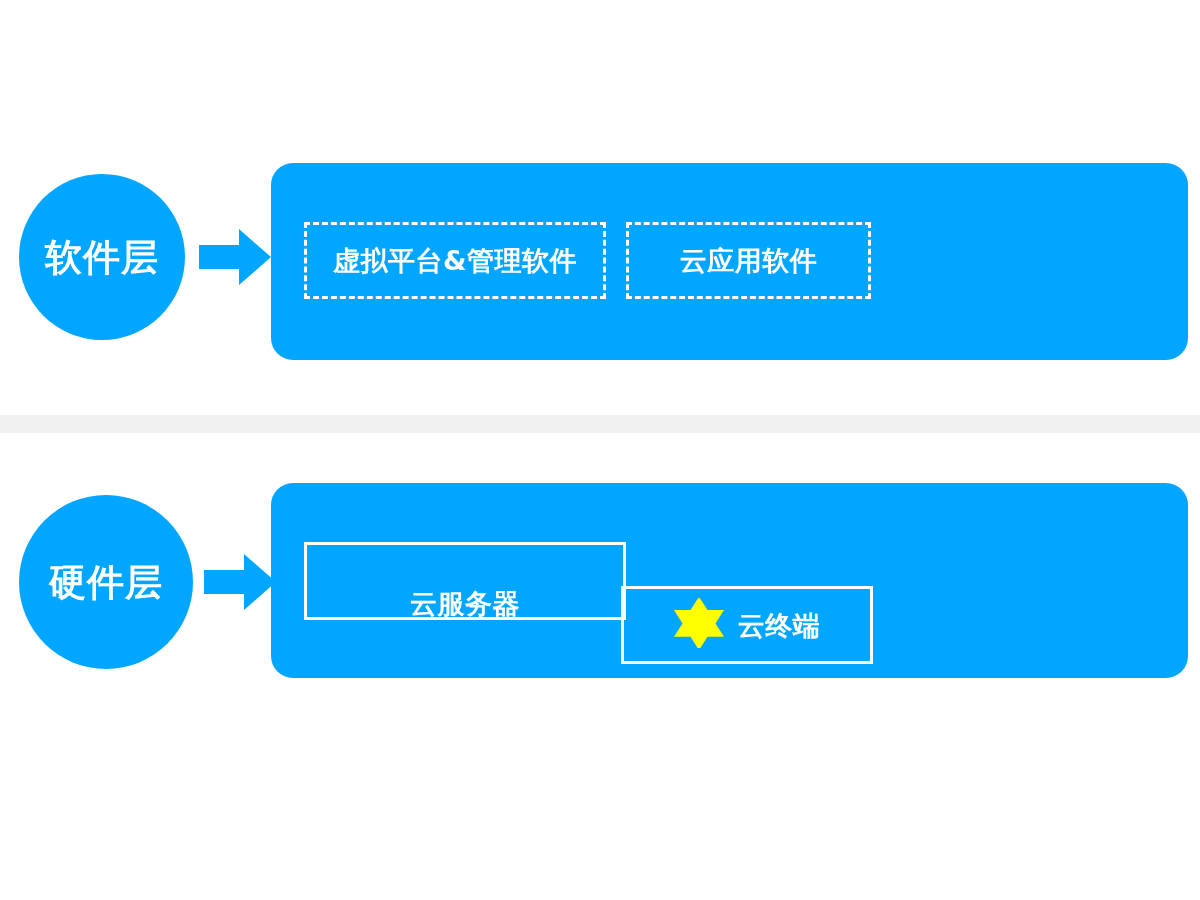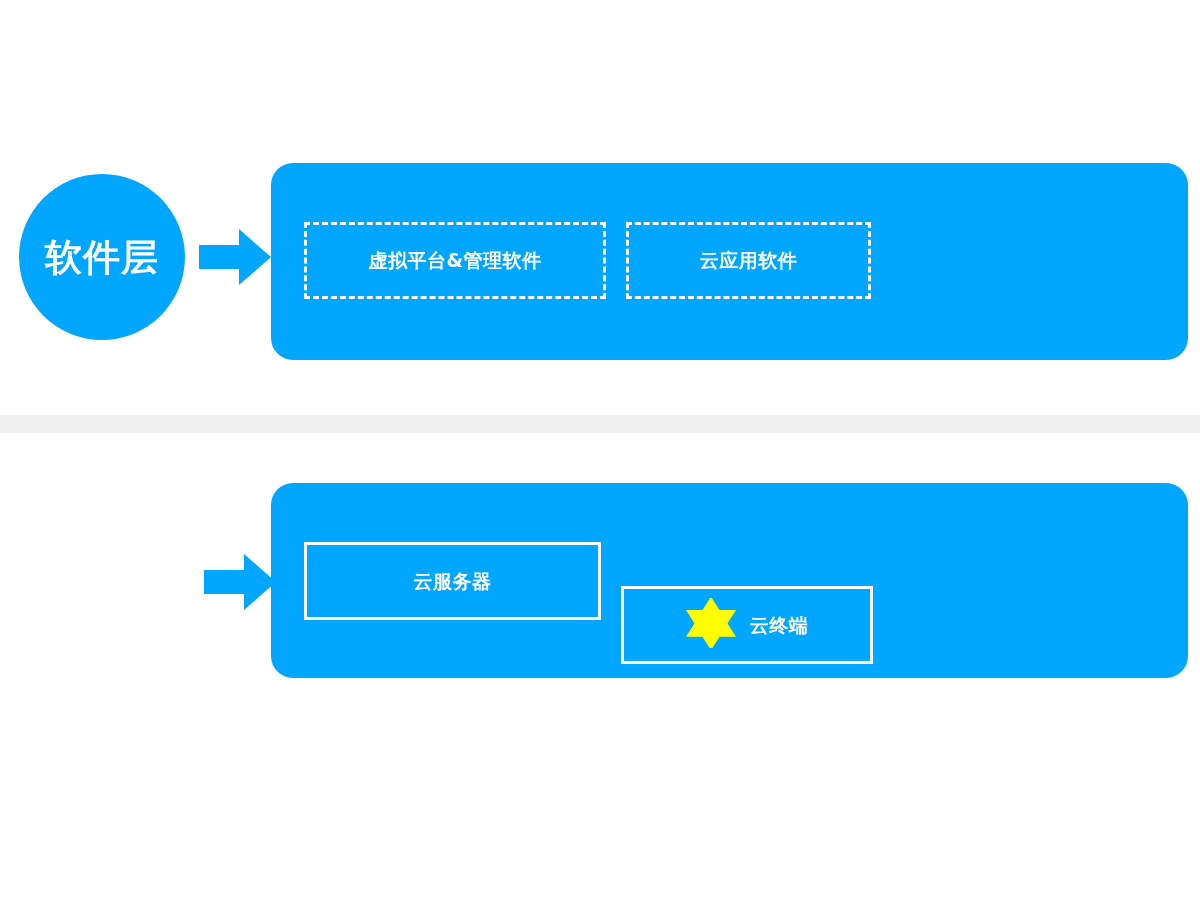--- a/index.html
+++ b/index.html
@@ -83,21 +83,21 @@
   }
   .item-box.dashed {
     border: 3px dashed #ffffff;
   }
   .item-box.solid {
     border: 3px solid #ffffff;
   }
   .item-label {
     color: #ffffff;
     font-weight: bold;
-    font-size: 19px;
+    font-size: 27px;
     line-height: 1;
     white-space: nowrap;
     letter-spacing: 0.5px;
   }
 
   .star-icon {
     flex: 0 0 auto;
     display: block;
   }
 </style>
@@ -129,30 +129,33 @@
       </div>
 
 
     </div>
   </div>
 
   <div class="divider-band" style="top:415px;"></div>
 
   <div class="layer-row" style="top:433px; height:300px;">
 
+    <div class="layer-circle" style="left:11px; top:62px; width:174px; height:174px;">
+      <span class="layer-circle-label">硬件层</span>
+    </div>
 
     <div class="block-arrow" style="left:196px; top:120px; width:72px; height:58px;">
       <svg width="72" height="58" viewBox="0 0 72 58" aria-hidden="true">
         <polygon points="0,17 40,17 40,1 72,29 40,57 40,41 0,41" fill="#00a6ff"></polygon>
       </svg>
     </div>
 
     <div class="layer-panel" style="left:263px; top:50px; width:917px; height:195px;">
 
-      <div class="item-box solid" style="left:33px; top:59px; width:297px; height:78px;">
+      <div class="item-box solid" style="left:33px; top:59px; width:322px; height:78px;align-items:flex-end;">
         <span class="item-label">云服务器</span>
       </div>
 
       <div class="item-box solid" style="left:350px; top:59px; width:252px; height:78px;margin-top:44px;">
         <span class="star-icon">
           <svg width="50" height="50" viewBox="0 0 100 100" aria-hidden="true">
             <polygon points="50,2 67,31 100,31 83,60 100,89 67,89 50,118 33,89 0,89 17,60 0,31 33,31" fill="#ffff00" transform="translate(0,-9) scale(1,0.92) translate(0,5)"></polygon>
           </svg>
         </span>
         <span class="item-label">云终端</span>

